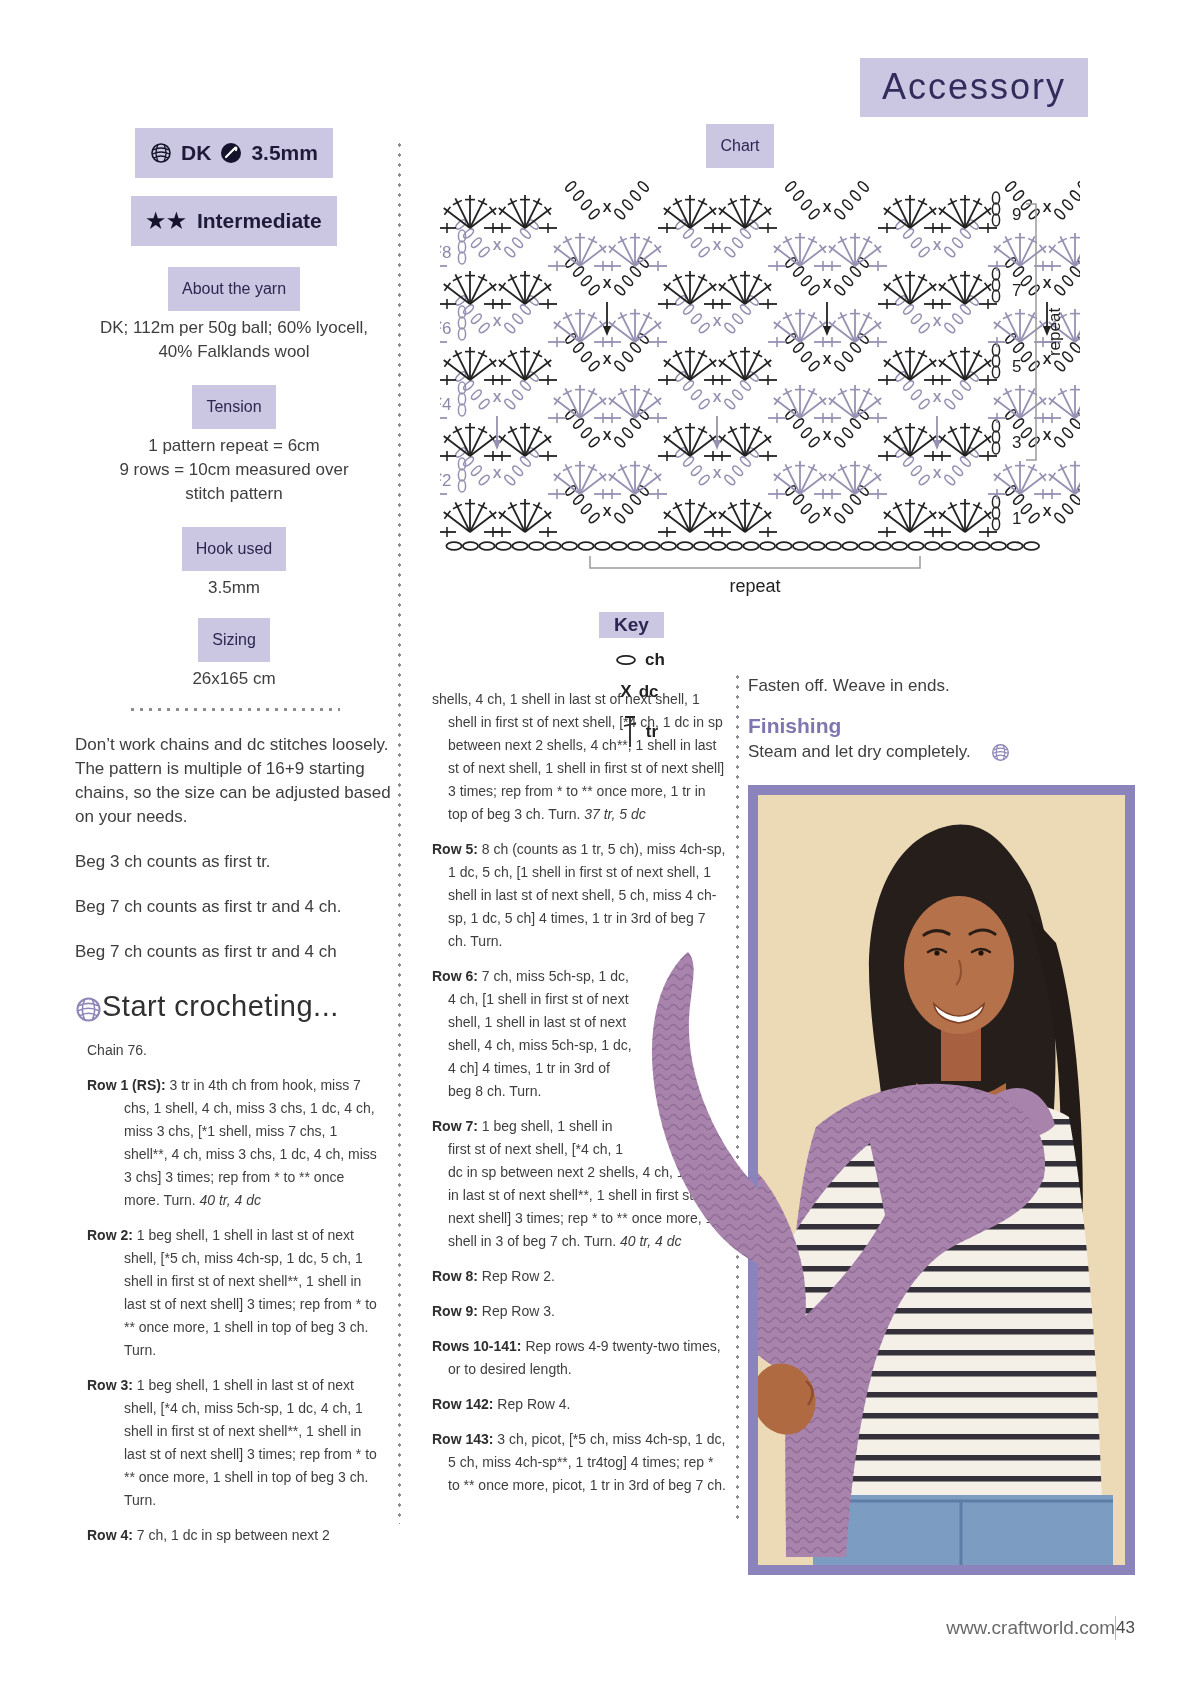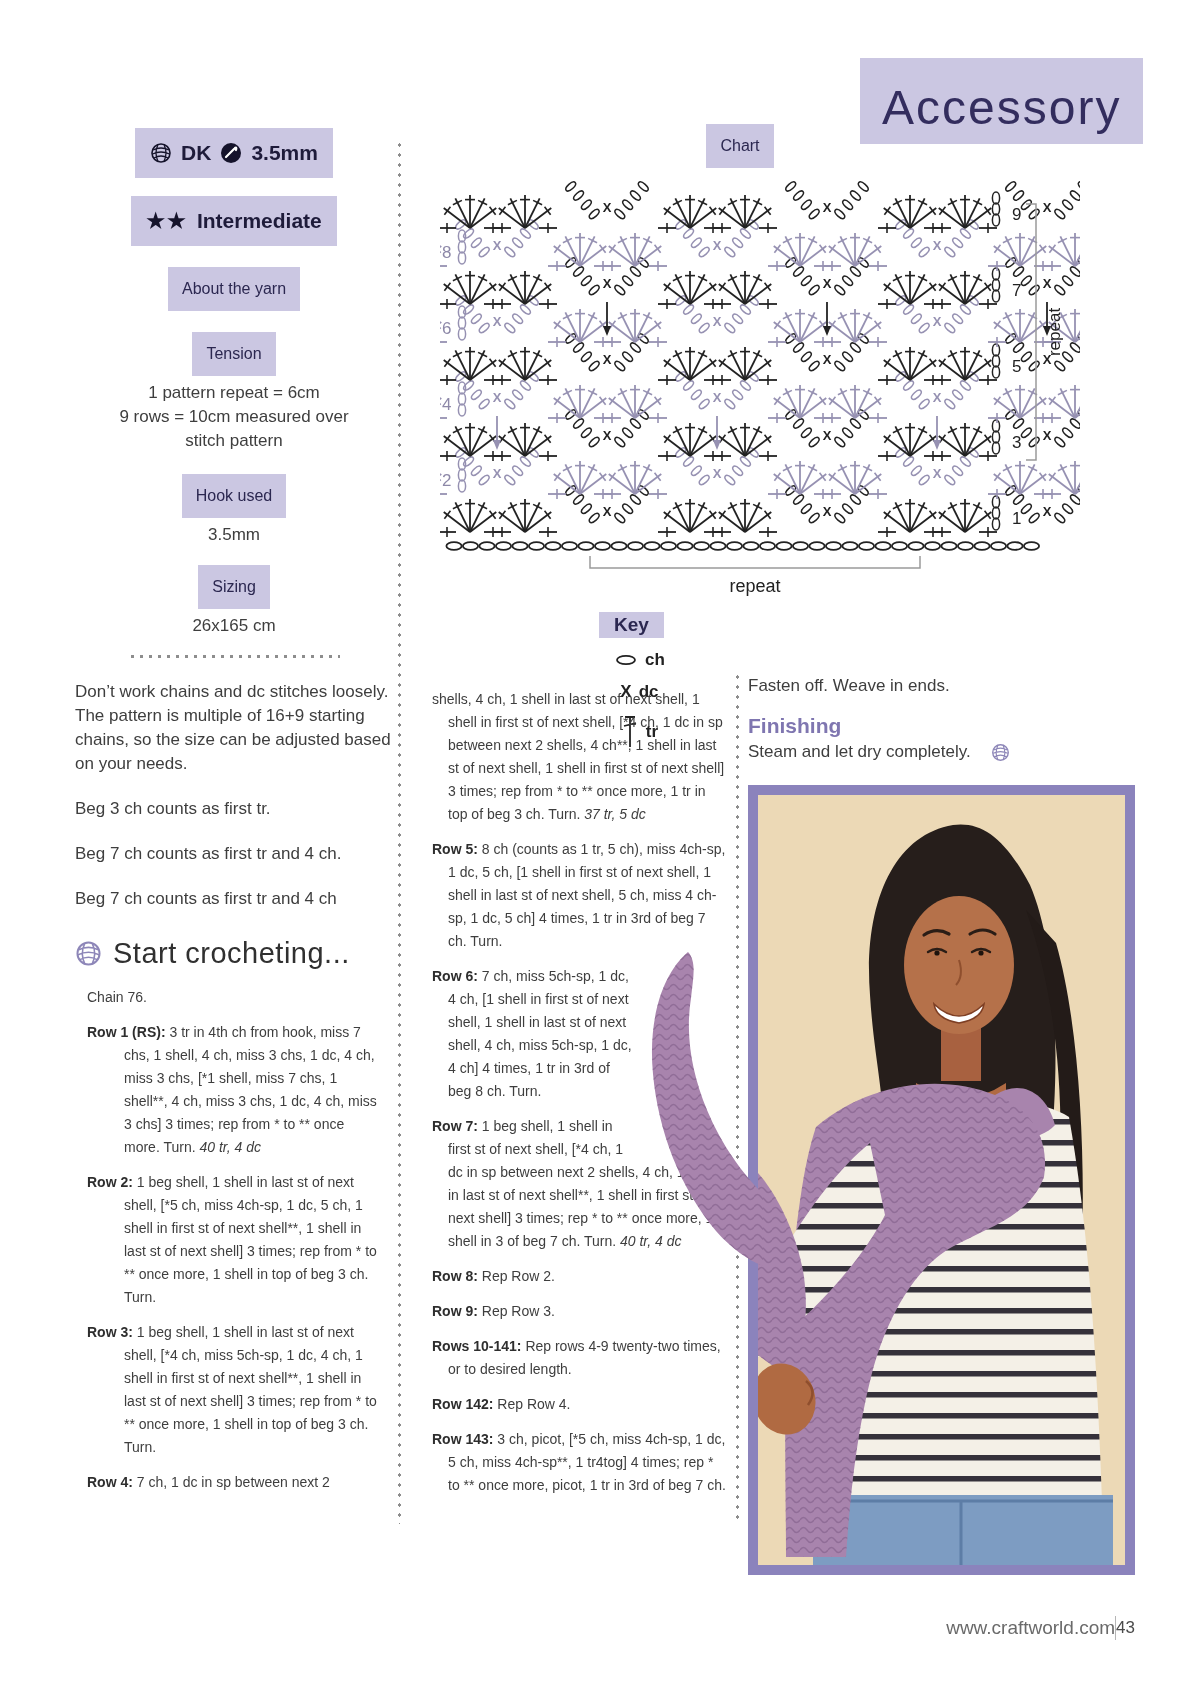--- a/index.html
+++ b/index.html
@@ -5,36 +5,36 @@
   :root{
     --accent:#cbc7e2; --head:#2b2750; --fin:#7f76b0; --pborder:#8b83bc;
     --body:#3e3e3e;
   }
   html,body{margin:0;padding:0;background:#ffffff;}
   #page{position:relative;width:1200px;height:1696px;background:#fff;overflow:hidden;
         font-family:"Liberation Sans", sans-serif;color:var(--body);}
   .abs{position:absolute;}
   
   #category{left:860px;top:58px;background:var(--accent);color:#332d5e;
-    font-size:48px;font-weight:400;letter-spacing:2px;padding:22px 22px 9px;}
+    font-size:36px;font-weight:400;letter-spacing:2px;padding:8px 22px 9px;}
   
   #col1{left:75px;top:128px;width:318px;}
   .badge-row{text-align:center;margin:0 0 18px;}
   .badge{display:inline-flex;align-items:center;gap:9px;background:var(--accent);
     color:#1e1b3a;font-size:21px;font-weight:600;padding:13px 15px;}
   .sec{text-align:center;margin-top:21px;}
   .sechdr{display:inline-block;background:var(--accent);color:var(--head);
     font-size:16px;font-weight:400;padding:13px 14px;}
   .sectext{text-align:center;font-size:17px;line-height:24px;white-space:pre-line;margin:5px 0 0;}
   .sectext b{color:#222;}
   .hdots{width:212px;height:5px;margin:16px auto 0;
     background-image:radial-gradient(circle,#8d8d8d 1.5px,transparent 1.7px);
     background-size:9px 5px;background-repeat:repeat-x;}
   .note{font-size:17px;line-height:24px;margin:21px 0 0;text-align:left;}
-  #start-h{display:flex;align-items:center;gap:11px;margin-top:26px;
+  #start-h{display:flex;align-items:flex-end;margin-top:26px;
     font-size:29px;color:#303030;letter-spacing:0.5px;}
   .rows{margin-top:16px;}
   .rowp{margin:12px;font-size:14px;line-height:23px;padding-left:37px;text-indent:-37px;}
   #col2 .rowp{padding-left:16px;text-indent:-16px;}
   .rowp.cont{padding-left:16px;text-indent:0;}
   .rowp b{color:#2e2e2e;}
   .rowp i{font-style:italic;}
   .plain{margin:0;font-size:16.5px;line-height:23px;}
   
   .vdots{width:5px;background-image:radial-gradient(circle,#8d8d8d 1.6px,transparent 1.8px);
@@ -94,20 +94,22 @@
     <div class="badge-row">
       <span class="badge">
         <span style="letter-spacing:2px;color:#15132b;">★★</span>
         <span>Intermediate</span>
       </span>
     </div>
 
 
     <div class="sec">
       <span class="sechdr">About the yarn</span>
+      <p class="sectext">DK; 112m per 50g ball; 60% lyocell,
+40% Falklands wool</p>
     </div>
 
     <div class="sec">
       <span class="sechdr">Tension</span>
       <p class="sectext">1 pattern repeat = 6cm
 9 rows = 10cm measured over
 stitch pattern</p>
     </div>
 
     <div class="sec">

